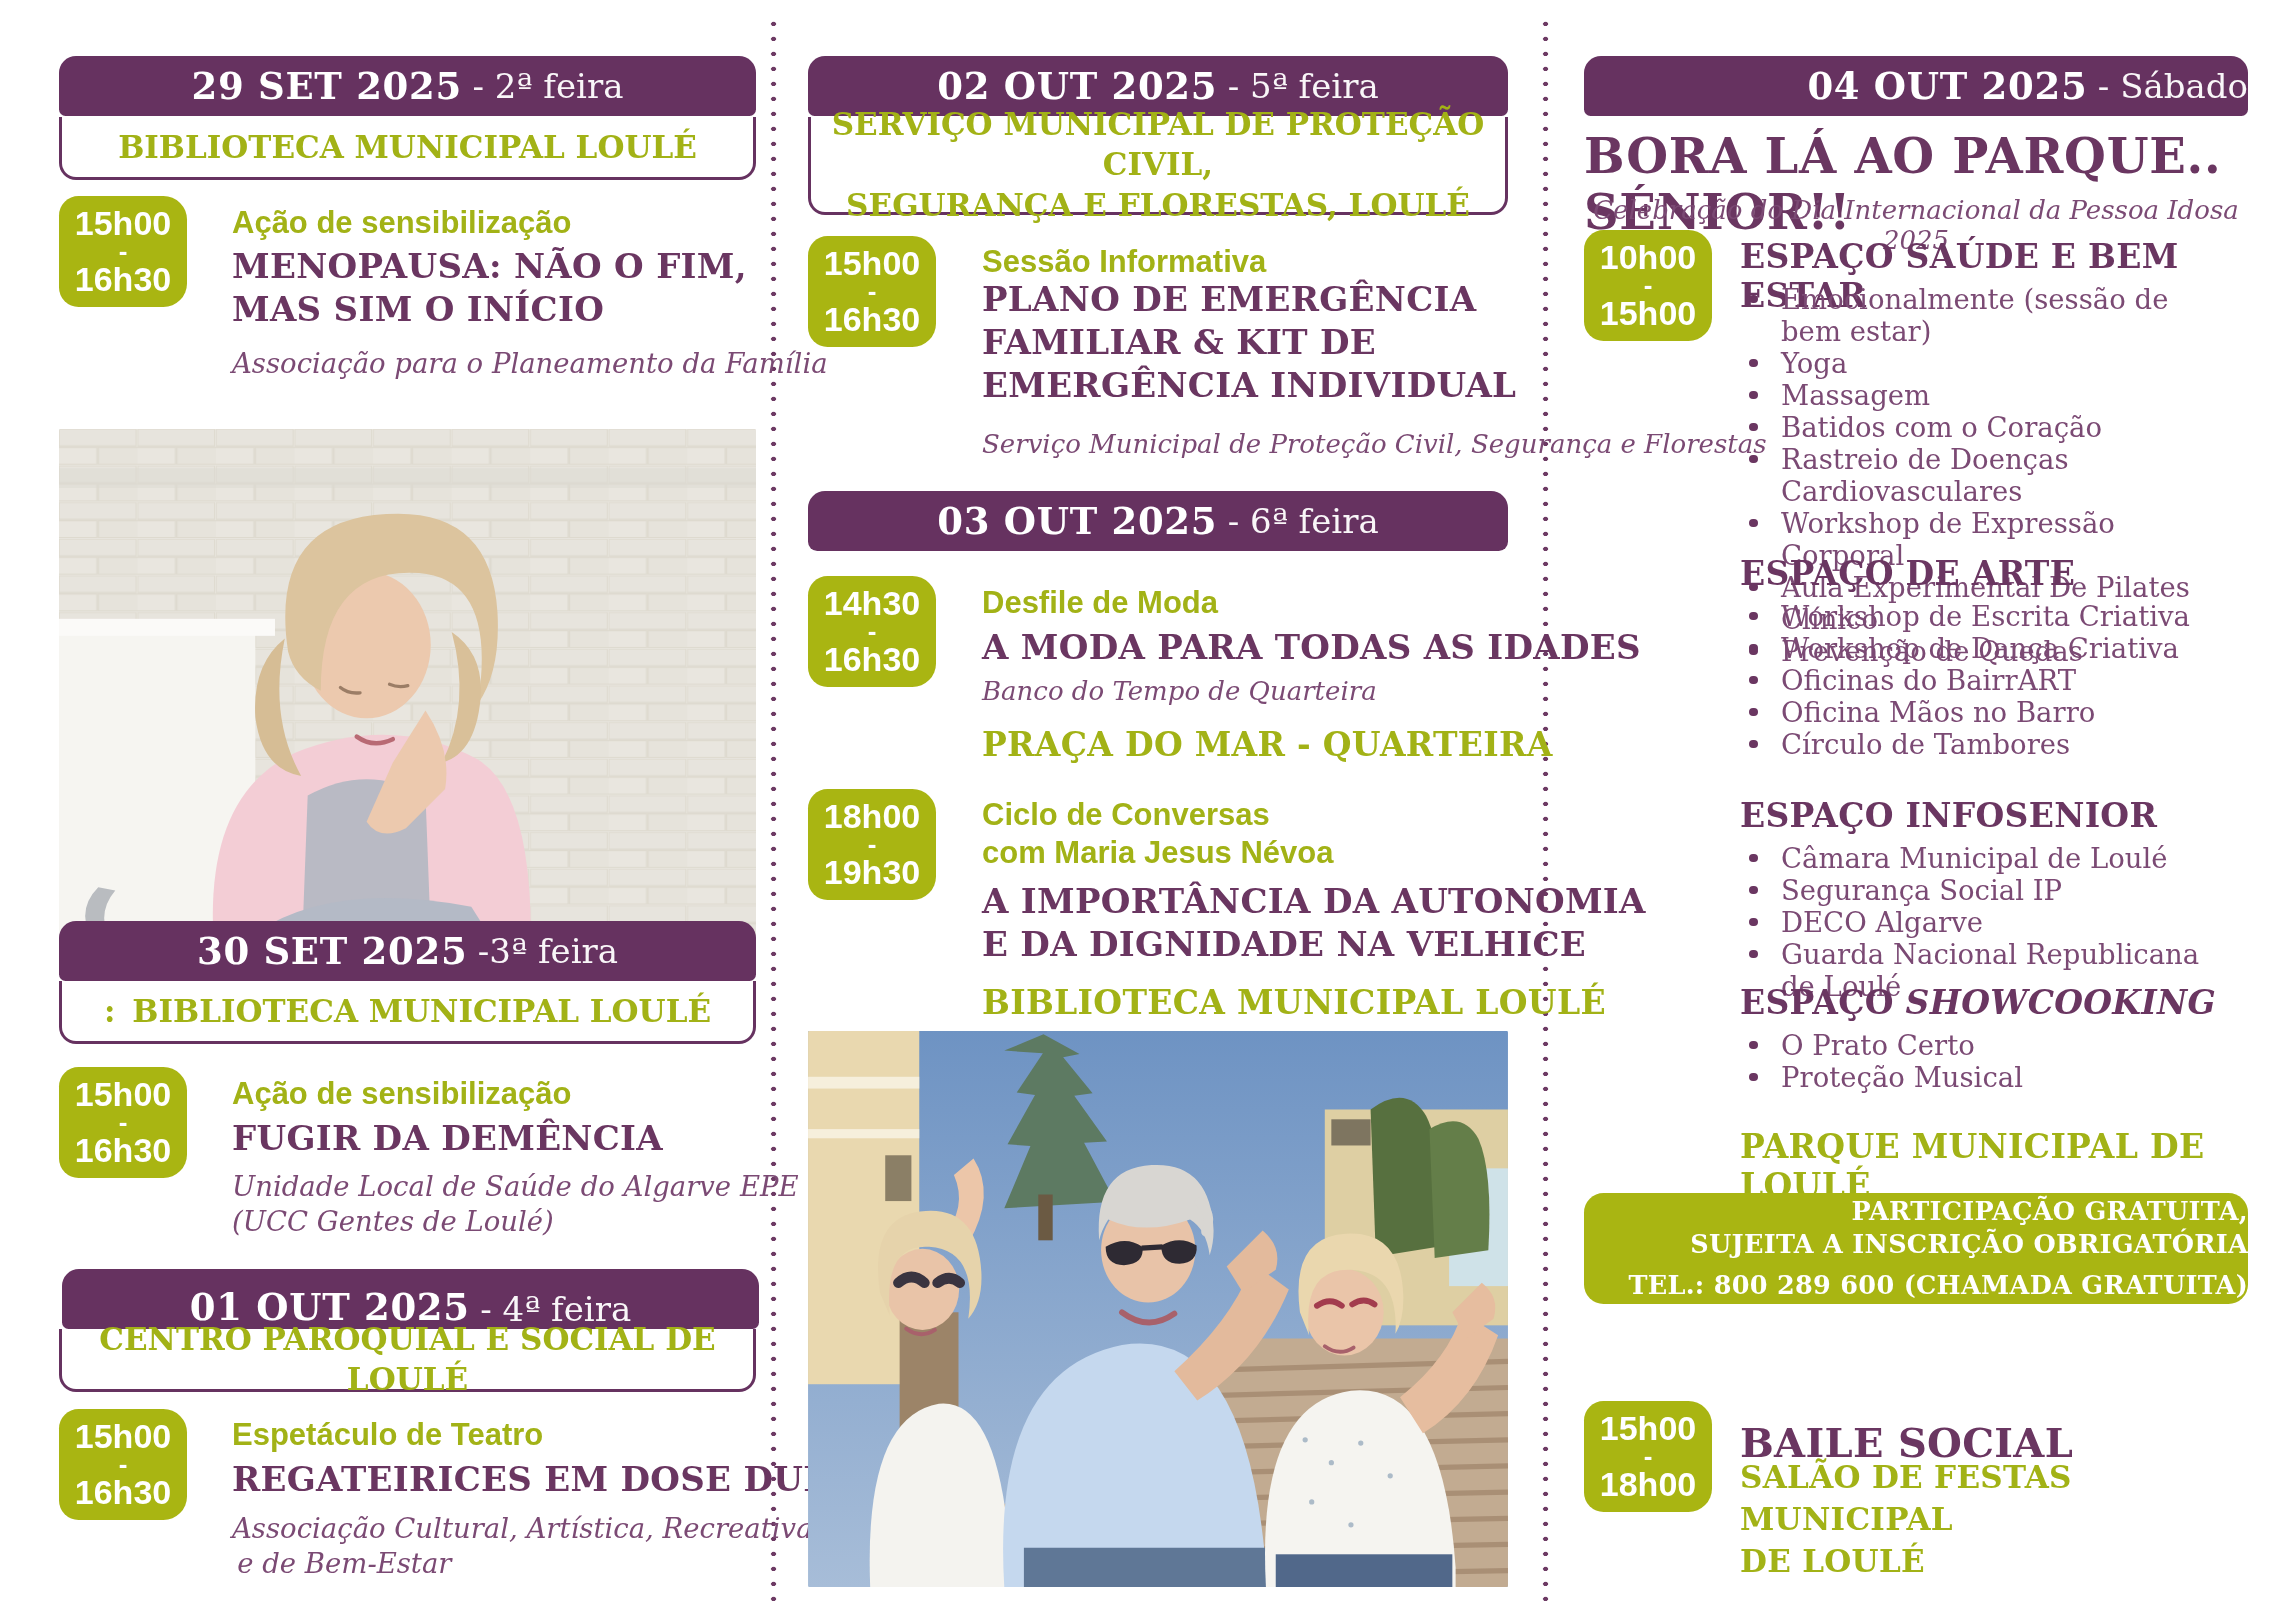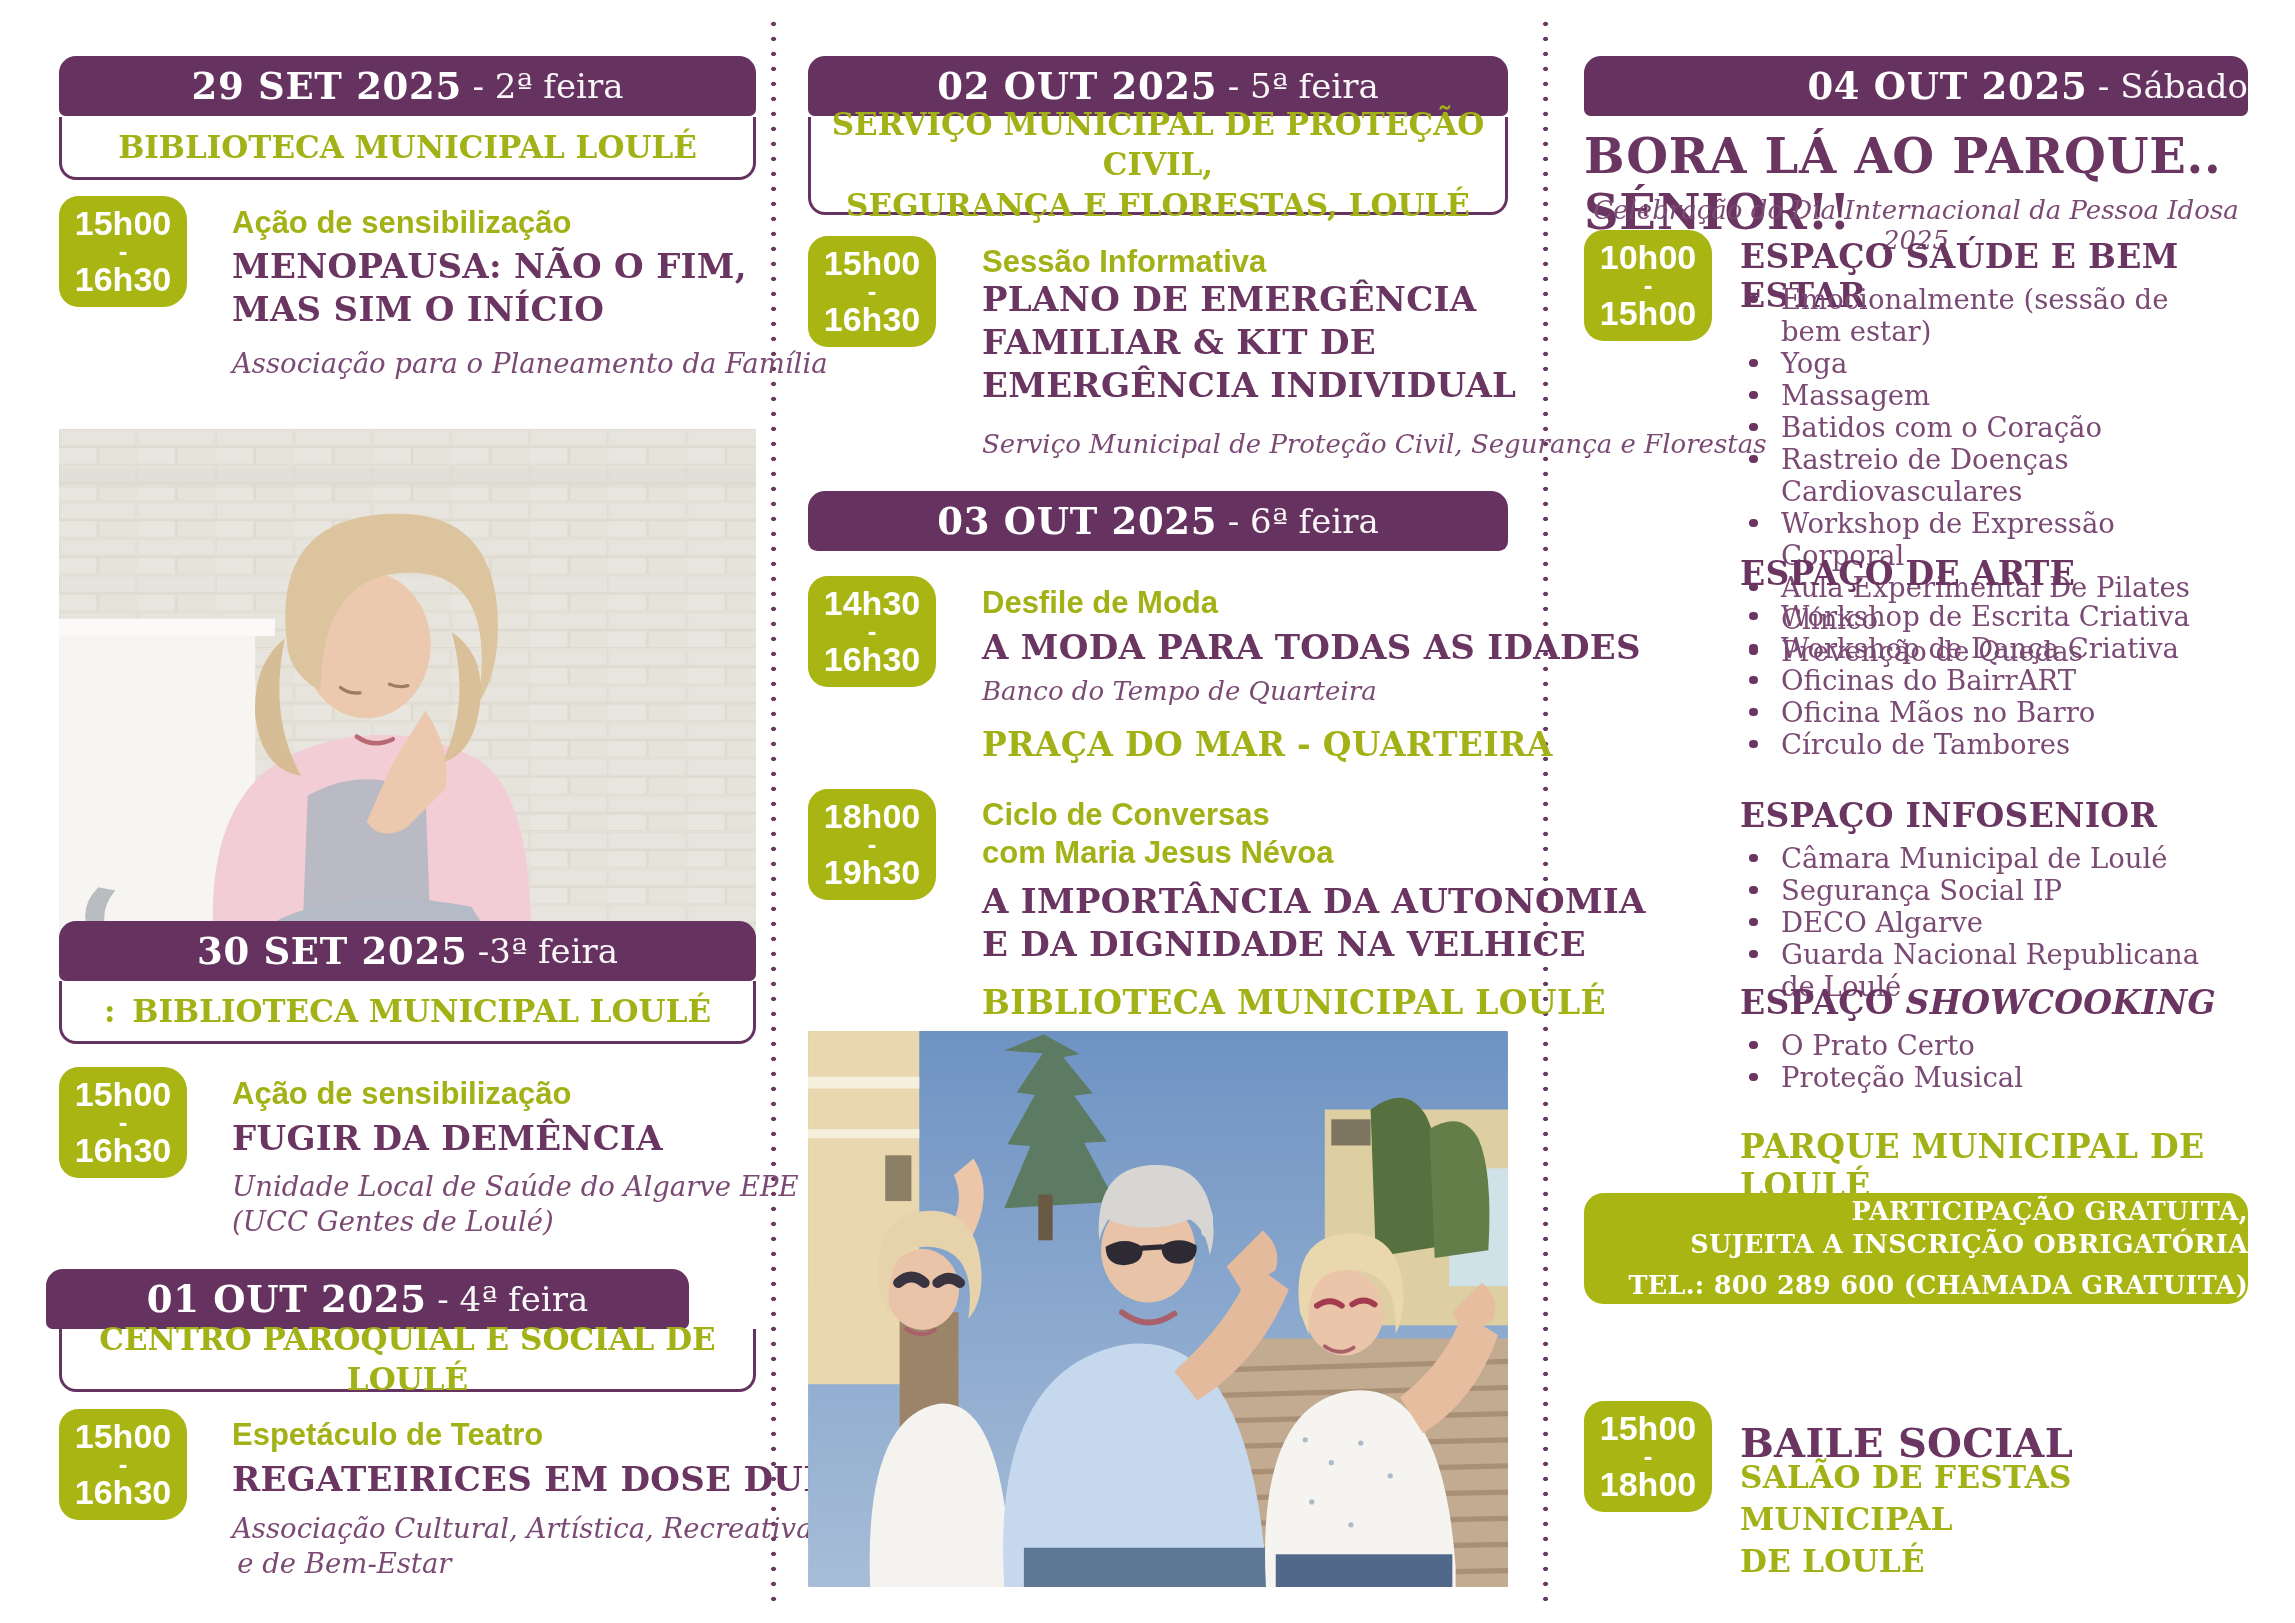--- a/index.html
+++ b/index.html
@@ -123,21 +123,21 @@
     <span class="dash">-</span>
     <span class="t">16h30</span>
   </div>
   <div class="abs kind" style="left:232px;top:1075px;">Ação de sensibilização</div>
   <div class="abs title" style="left:232px;top:1117px;">FUGIR DA DEMÊNCIA</div>
   <div class="abs org" style="left:232px;top:1169px;">
     <div>Unidade Local de Saúde do Algarve EPE</div>
     <div>(UCC Gentes de Loulé)</div>
   </div>
 
-  <div class="abs bar" style="left:46px;top:1269px;width:643px;">
+  <div class="abs bar" style="left:62px;top:1269px;width:697px;align-items:flex-end;">
     <span class="date">01 OUT 2025</span>
     <span class="day">- 4ª feira</span>
   </div>
   <div class="abs venuebox" style="left:59px;top:1329px;width:697px;height:63px;">
     <span>CENTRO PAROQUIAL E SOCIAL DE LOULÉ</span>
   </div>
 
   <div class="abs badge" style="left:59px;top:1409px;">
     <span class="t">15h00</span>
     <span class="dash">-</span>

